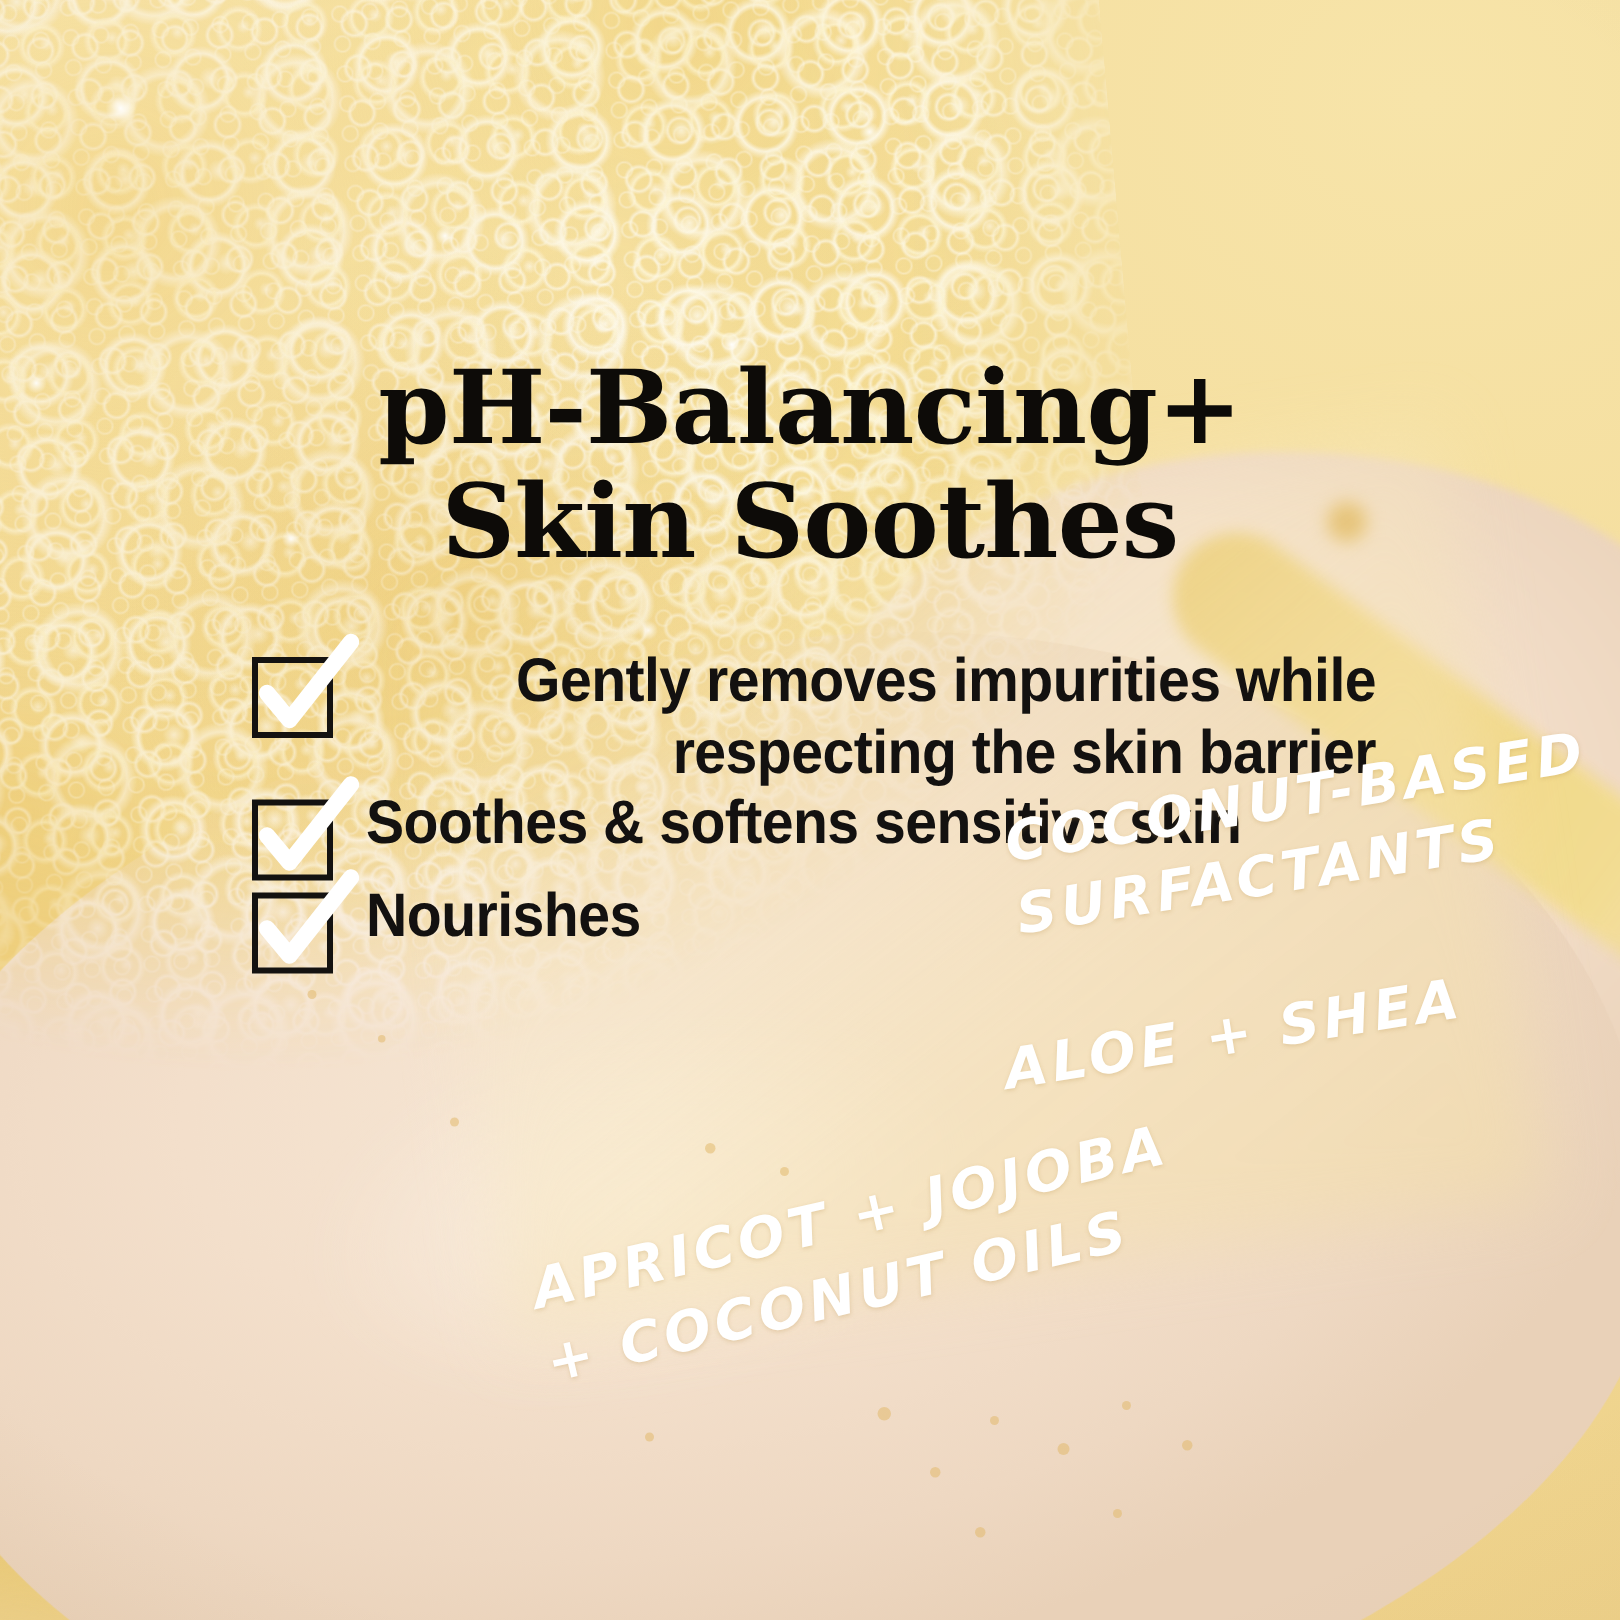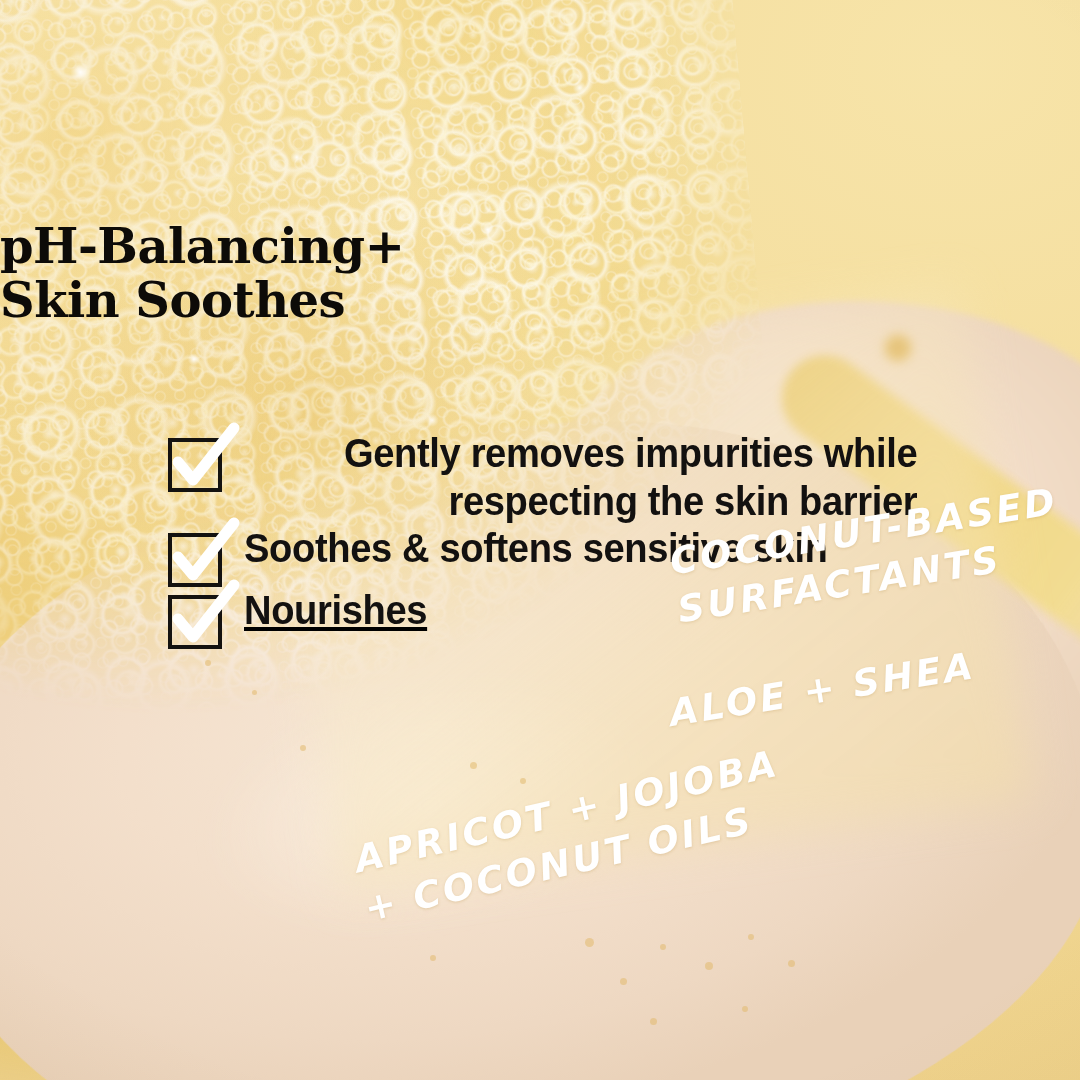--- a/index.html
+++ b/index.html
@@ -251,24 +251,24 @@
   .content {
     position: absolute;
     inset: 0;
   }
 
   .headline {
     position: absolute;
     left: 0;
     right: 0;
     top: 188px;
-    text-align: left;
+    text-align: center;
     font-family: "DejaVu Serif", "Liberation Serif", serif;
     font-weight: 700;
-    font-size: 48px;
+    font-size: 68px;
     line-height: 1.12;
     letter-spacing: -0.5px;
     color: #0d0b08;
   }
   .headline .hl-line {
     display: block;
     white-space: nowrap;
   }
 
   .benefits {
@@ -280,21 +280,21 @@
   .benefit {
     position: relative;
     display: flex;
     align-items: flex-start;
     gap: 22px;
   }
   .benefit + .benefit { margin-top: 0; }
 
   .benefit-1 { margin-top: 0px; text-align: right; }
   .benefit-2 { margin-top: 88px; }
-  .benefit-3 { margin-top: 92px; text-decoration: underline; }
+  .benefit-3 { margin-top: 92px; }
 
   .checkbox {
     position: relative;
     flex: 0 0 auto;
     width: 54px;
     height: 54px;
     margin-top: 8px;
   }
   .checkbox .box {
     position: absolute;

